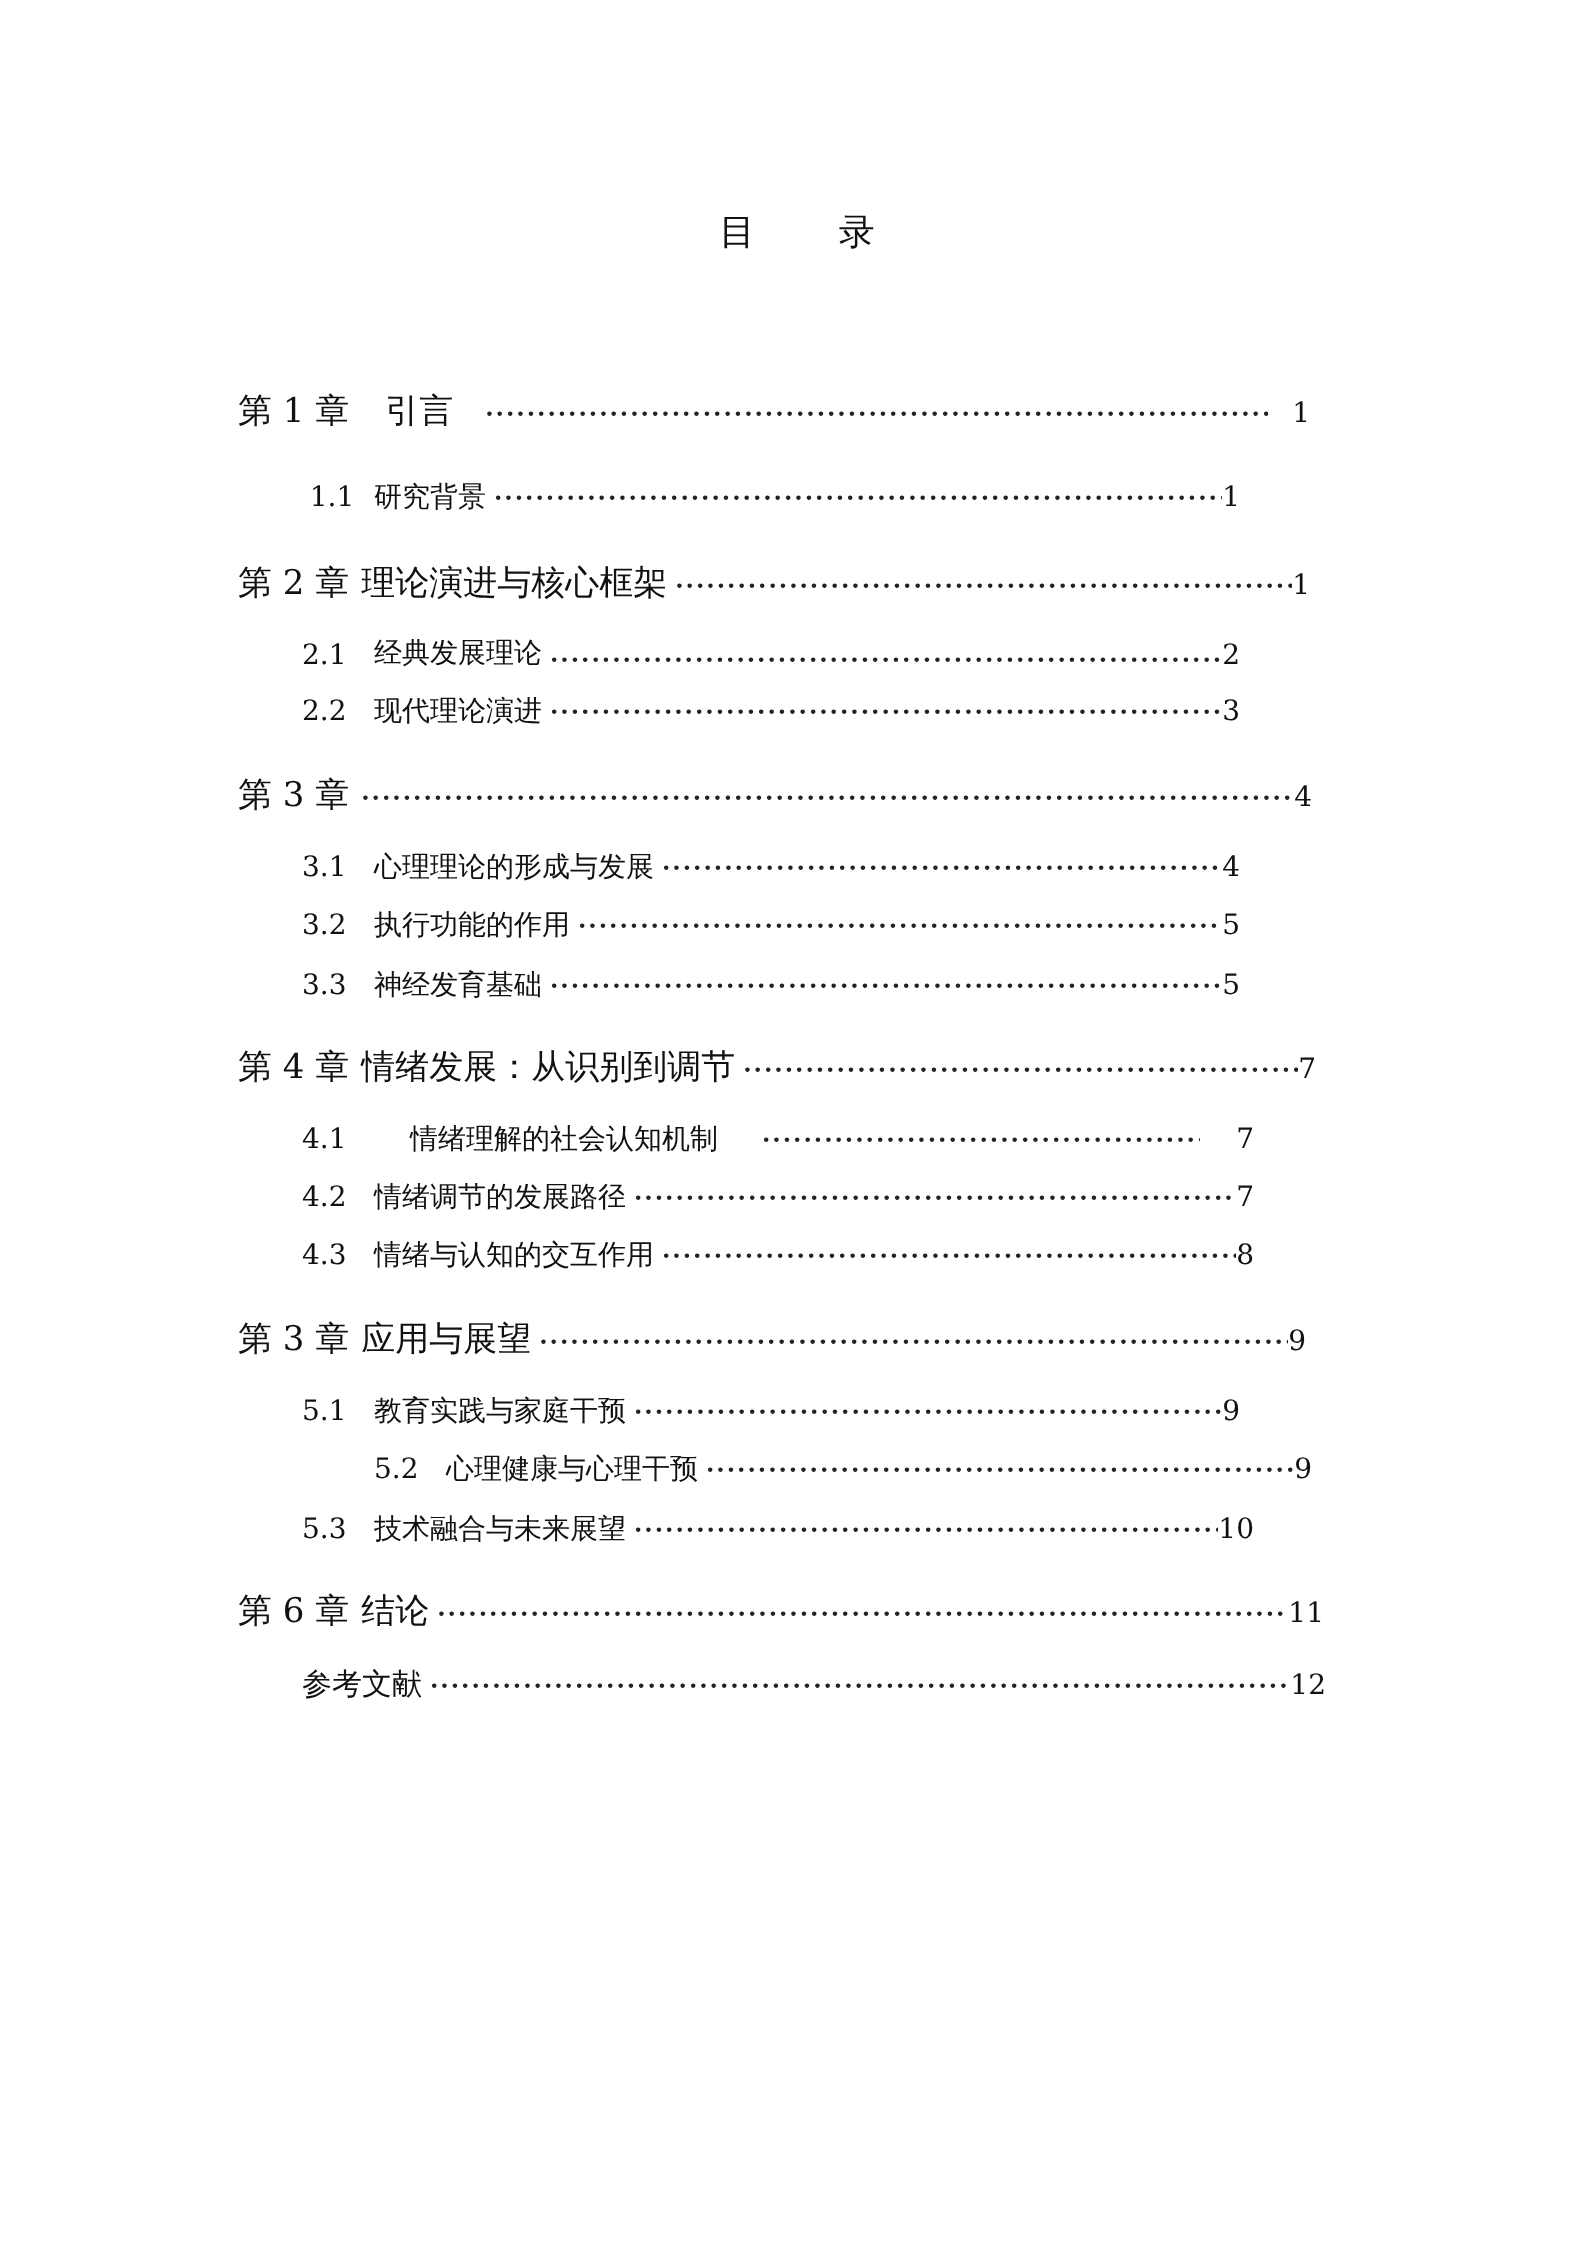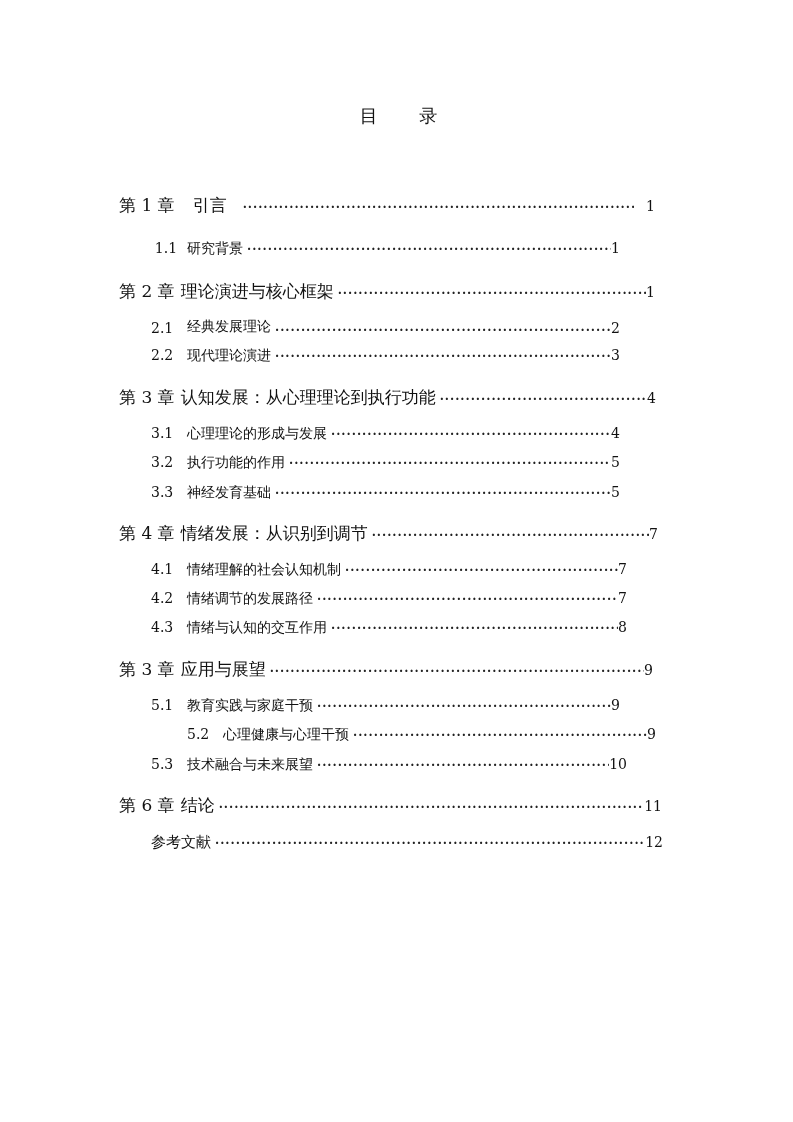--- a/index.html
+++ b/index.html
@@ -55,21 +55,20 @@
       <span class="page">2</span>
     </div>
     <div class="entry section" style="top: 347px; width: 469px;">
       <span class="num">2.2</span>
       <span class="label">现代理论演进</span>
       <span class="dots"></span>
       <span class="page">3</span>
     </div>
     <div class="entry chapter" style="top: 386px; width: 537px;">
       <span class="num">第 3 章</span>
-      <span class="label">认知发展：从心理理论到执行功能</span>
       <span class="dots"></span>
       <span class="page">4</span>
     </div>
     <div class="entry section" style="top: 425px; width: 469px;">
       <span class="num">3.1</span>
       <span class="label">心理理论的形成与发展</span>
       <span class="dots"></span>
       <span class="page">4</span>
     </div>
     <div class="entry section" style="top: 454px; width: 469px;">
@@ -83,21 +82,21 @@
       <span class="label">神经发育基础</span>
       <span class="dots"></span>
       <span class="page">5</span>
     </div>
     <div class="entry chapter" style="top: 522px; width: 539px;">
       <span class="num">第 4 章</span>
       <span class="label">情绪发展：从识别到调节</span>
       <span class="dots"></span>
       <span class="page">7</span>
     </div>
-    <div class="entry section" style="top: 561px; width: 476px;">
+    <div class="entry section" style="top: 561px; width: 476px; gap: 18px;">
       <span class="num">4.1</span>
       <span class="label">情绪理解的社会认知机制</span>
       <span class="dots"></span>
       <span class="page">7</span>
     </div>
     <div class="entry section" style="top: 590px; width: 476px;">
       <span class="num">4.2</span>
       <span class="label">情绪调节的发展路径</span>
       <span class="dots"></span>
       <span class="page">7</span>

